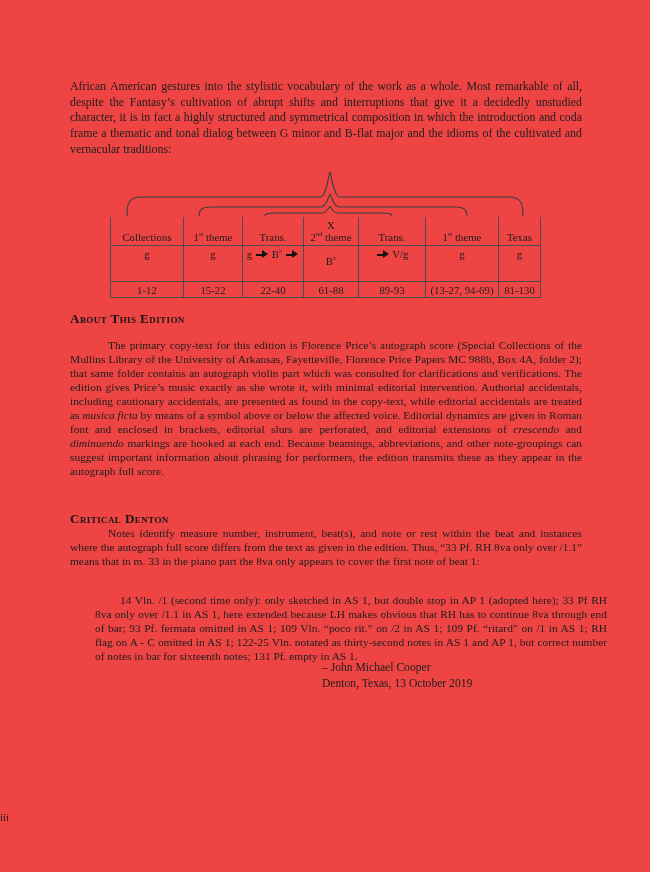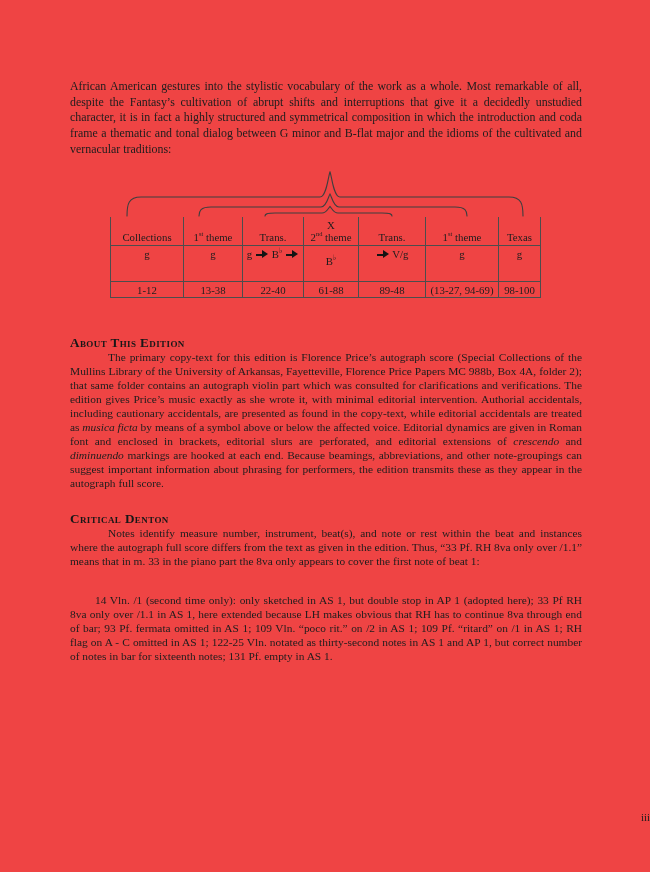--- a/index.html
+++ b/index.html
@@ -13,21 +13,21 @@
   }
   .para{
     position:absolute;
     left:70px;width:512px;
     text-align:justify;
     font-size:11.4px;
     line-height:13.9px;
   }
   .intro{font-size:11.9px;line-height:15.8px;}
   .indent{text-indent:38px;}
-  .indent-sm{text-indent:25px;}
+  .indent-sm{text-indent:25px;margin-left:25px;}
   .it{font-style:italic;}
   .schead{
     position:absolute;left:70px;
     font-variant:small-caps;
     font-size:13.2px;
     letter-spacing:0.4px;
     color:#171717;
   }
   
   .braces{position:absolute;left:110px;top:169px;}
@@ -53,21 +53,21 @@
   .arr{display:inline-block;position:relative;width:12px;height:9px;vertical-align:-1px;margin:0 1px;}
   .arr::before{content:"";position:absolute;left:0;top:3.5px;width:7px;height:2px;background:#141414;}
   .arr::after{content:"";position:absolute;left:6px;top:0;width:0;height:0;
               border-left:6px solid #141414;border-top:4.5px solid transparent;border-bottom:4.5px solid transparent;}
   .sig{
     position:absolute;left:322px;top:660px;
     font-size:11.6px;line-height:15.5px;
   }
   .pagenum{
     position:absolute;left:0;top:811px;width:650px;
-    text-align:right;font-size:10.8px;
+    text-align:left;font-size:10.8px;
   }
 </style>
 </head>
 <body>
 
 <div class="page">
 
   <p class="para intro" style="top:67px;">
     <span>African American gestures into the stylistic vocabulary of the work as a whole. Most remarkable of all, despite the Fantasy’s cultivation of abrupt shifts and interruptions that give it a decidedly unstudied character, it is in fact a highly structured and symmetrical composition in which the introduction and coda frame a thematic and tonal dialog between G minor and B-flat major and the idioms of the cultivated and vernacular traditions:</span>
   </p>
@@ -110,38 +110,42 @@
         <span>B</span><span class="flat">♭</span>
         <span class="arr"></span>
       </td>
       <td class="mid"><span>B</span><span class="flat">♭</span></td>
       <td><span class="arr"></span> <span>V/g</span></td>
       <td><span>g</span></td>
       <td><span>g</span></td>
     </tr>
     <tr class="meas">
       <td>1-12</td>
-      <td>13-38</td>
+      <td>15-22</td>
       <td>22-40</td>
       <td>61-88</td>
-      <td>89-48</td>
+      <td>89-93</td>
       <td>(13-27, 94-69)</td>
-      <td>98-100</td>
+      <td>81-130</td>
     </tr>
   </tbody>
     </table>
 
-  <h2 class="schead" style="top:324px;">About This Edition</h2>
+  <h2 class="schead" style="top:300px;">About This Edition</h2>
 
-  <p class="para indent" style="top:340px;">
+  <p class="para indent" style="top:328px;">
     <span>The primary copy-text for this edition is Florence Price’s autograph score (Special Collections of the Mullins Library of the University of Arkansas, Fayetteville, Florence Price Papers MC 988b, Box 4A, folder 2); that same folder contains an autograph violin part which was consulted for clarifications and verifications. The edition gives Price’s music exactly as she wrote it, with minimal editorial intervention. Authorial accidentals, including cautionary accidentals, are presented as found in the copy-text, while editorial accidentals are treated as </span><span class="it">musica ficta</span><span> by means of a symbol above or below the affected voice. Editorial dynamics are given in Roman font and enclosed in brackets, editorial slurs are perforated, and editorial extensions of </span><span class="it">crescendo</span><span> and </span><span class="it">diminuendo</span><span> markings are hooked at each end. Because beamings, abbreviations, and other note-groupings can suggest important information about phrasing for performers, the edition transmits these as they appear in the autograph full score.</span>
   </p>
 
   <h2 class="schead" style="top:500px;">Critical Denton</h2>
 
   <p class="para indent" style="top:516px;">Notes identify measure number, instrument, beat(s), and note or rest within the beat and instances where the autograph full score differs from the text as given in the edition. Thus, “33 Pf. RH 8va only over /1.1” means that in m. 33 in the piano part the 8va only appears to cover the first note of beat 1:</p>
 
   <p class="para indent-sm" style="top:583px;">14 Vln. /1 (second time only): only sketched in AS 1, but double stop in AP 1 (adopted here); 33 Pf RH 8va only over /1.1 in AS 1, here extended because LH makes obvious that RH has to continue 8va through end of bar; 93 Pf. fermata omitted in AS 1; 109 Vln. “poco rit.” on /2 in AS 1; 109 Pf. “ritard” on /1 in AS 1; RH flag on A - C omitted in AS 1; 122-25 Vln. notated as thirty-second notes in AS 1 and AP 1, but correct number of notes in bar for sixteenth notes; 131 Pf. empty in AS 1.</p>
 
+  <div class="sig">
+    <div>– John Michael Cooper</div>
+    <div>Denton, Texas, 13 October 2019</div>
+  </div>
 
   <div class="pagenum">iii</div>
 
 </div>
 
 </body></html>

